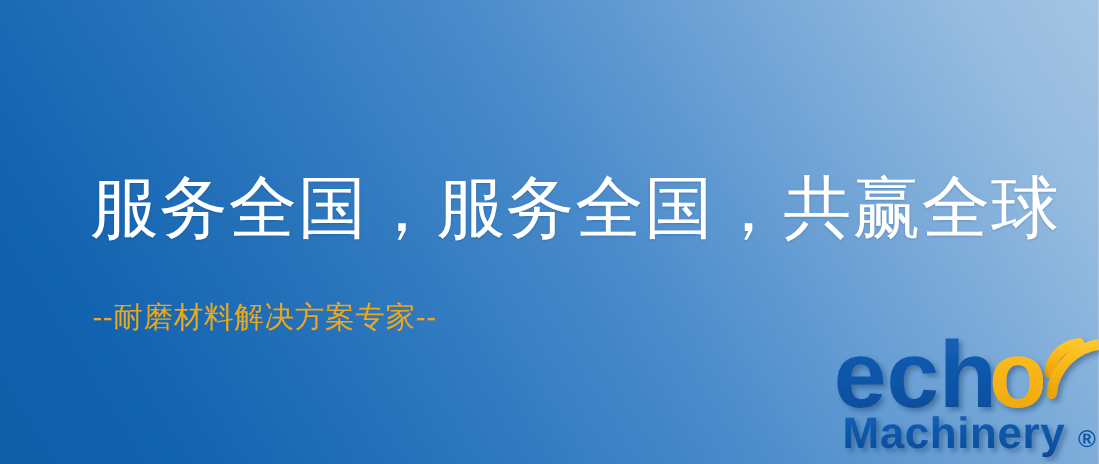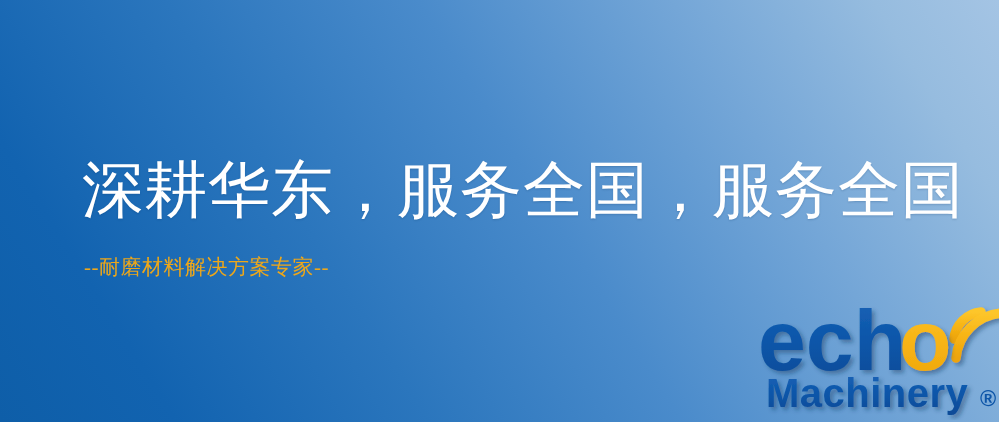--- a/index.html
+++ b/index.html
@@ -37,23 +37,23 @@
     letter-spacing: 1px;
     color: #ffffff;
     white-space: nowrap;
     text-shadow: 0 1px 2px rgba(10,50,95,0.22);
   }
 
   
   #subtitle {
     position: absolute;
     left: 84px;
-    top: 251px;
-    font-family: Liberation Serif, serif;
-    font-size: 21px;
+    top: 272px;
+    font-family: Liberation Sans, sans-serif;
+    font-size: 27px;
     line-height: 32px;
     letter-spacing: 0.5px;
     color: #edа71a;
     color: #eda71a;
     white-space: nowrap;
   }
 
   
   #logo {
     position: absolute;
@@ -67,21 +67,21 @@
   .logo-word {
     font-family: "Liberation Sans", sans-serif;
     font-weight: bold;
   }
 </style>
 </head>
 <body>
 
 <div id="banner">
 
-  <div id="headline">深耕华东，服务全国，服务全国</div>
+  <div id="headline">服务全国，服务全国，共赢全球</div>
 
   <div id="subtitle">--耐磨材料解决方案专家--</div>
 
   <div id="logo">
     <svg width="252" height="128" viewBox="0 0 252 128">
       <defs>
         <filter id="dropsh" x="-25%" y="-25%" width="160%" height="160%">
           <feDropShadow dx="3" dy="3" stdDeviation="2.2" flood-color="#1b3c63" flood-opacity="0.45"></feDropShadow>
         </filter>
         <linearGradient id="blueGrad" x1="0" y1="0" x2="0" y2="1">

